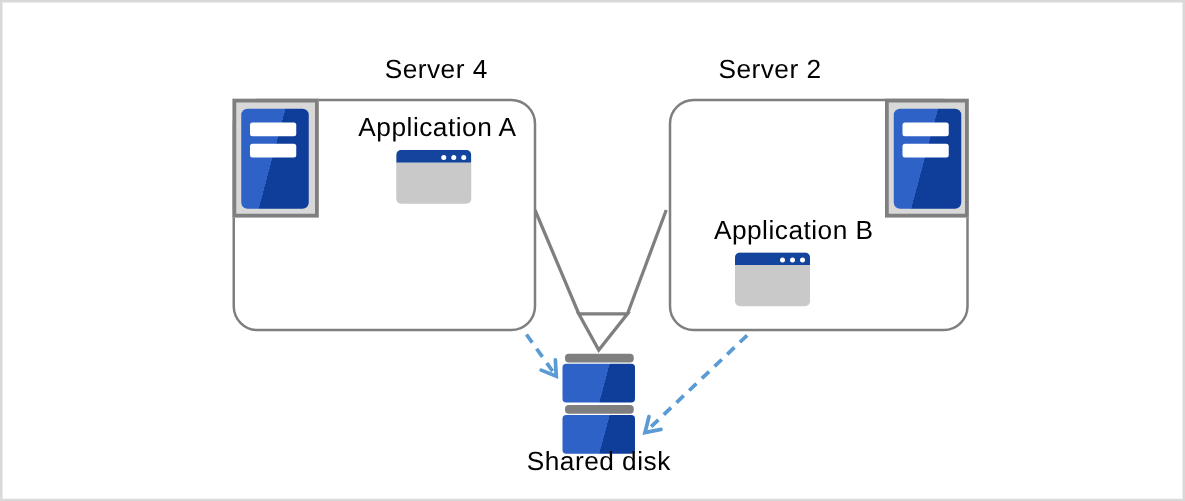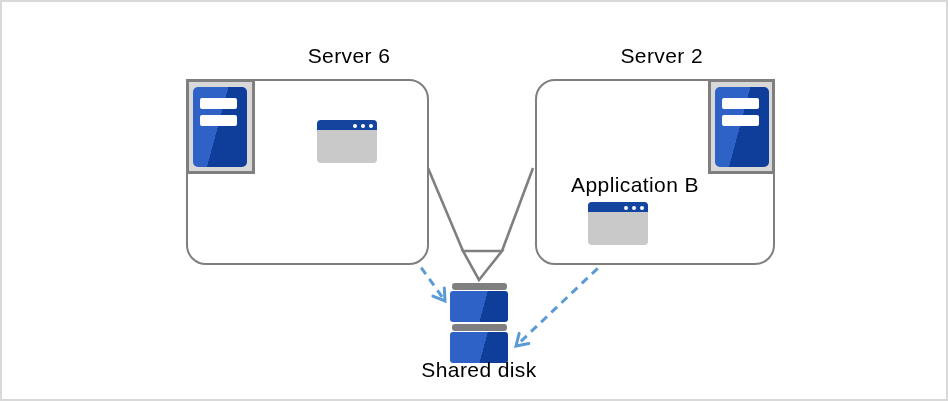--- a/index.html
+++ b/index.html
@@ -110,35 +110,36 @@
         <path class="arrowhead-path" d="M6,4 L17,11 L6,18"></path>
       </marker>
     </defs>
     <line class="solid-line" x1="426" y1="166" x2="461" y2="249"></line>
     <line class="solid-line" x1="531" y1="166" x2="500" y2="249"></line>
     <path class="merge-tri" d="M461,249 L500,249 L477,278 Z"></path>
     <line class="dashed-line" x1="346" y1="163" x2="443" y2="299" marker-end="url(#openArrow)"></line>
     <line class="dashed-line" x1="616" y1="247" x2="514" y2="344" marker-end="url(#openArrow)"></line>
   </svg>
 
-  <div class="label" style="left:260px; top:42px; width:174px;">Server 6</div>
+  <div class="label" style="left:260px; top:42px; width:174px;">Server 4</div>
   <div class="server-box" style="left:184px; top:77px; width:243px; height:186px;"></div>
   <div class="icon-container" style="left:184px; top:77px; width:69px; height:95px;"></div>
   <div class="tower" style="left:191px; top:85px;">
     <div class="bar b1"></div>
     <div class="bar b2"></div>
   </div>
+  <div class="label" style="left:255px; top:89px; width:186px;">Application A</div>
   <div class="app-icon" style="left:315px; top:118px;">
     <div class="titlebar"></div>
     <div class="dot d1"></div>
     <div class="dot d2"></div>
     <div class="dot d3"></div>
   </div>
 
-  <div class="label" style="left:527px; top:42px; width:174px;text-align:right;">Server 2</div>
+  <div class="label" style="left:527px; top:42px; width:174px;">Server 2</div>
   <div class="server-box" style="left:533px; top:77px; width:240px; height:186px;"></div>
   <div class="icon-container" style="left:706px; top:77px; width:67px; height:95px;"></div>
   <div class="tower" style="left:713px; top:85px;">
     <div class="bar b1"></div>
     <div class="bar b2"></div>
   </div>
   <div class="label" style="left:540px; top:171px; width:186px;">Application B</div>
   <div class="app-icon" style="left:586px; top:200px;">
     <div class="titlebar"></div>
     <div class="dot d1"></div>

